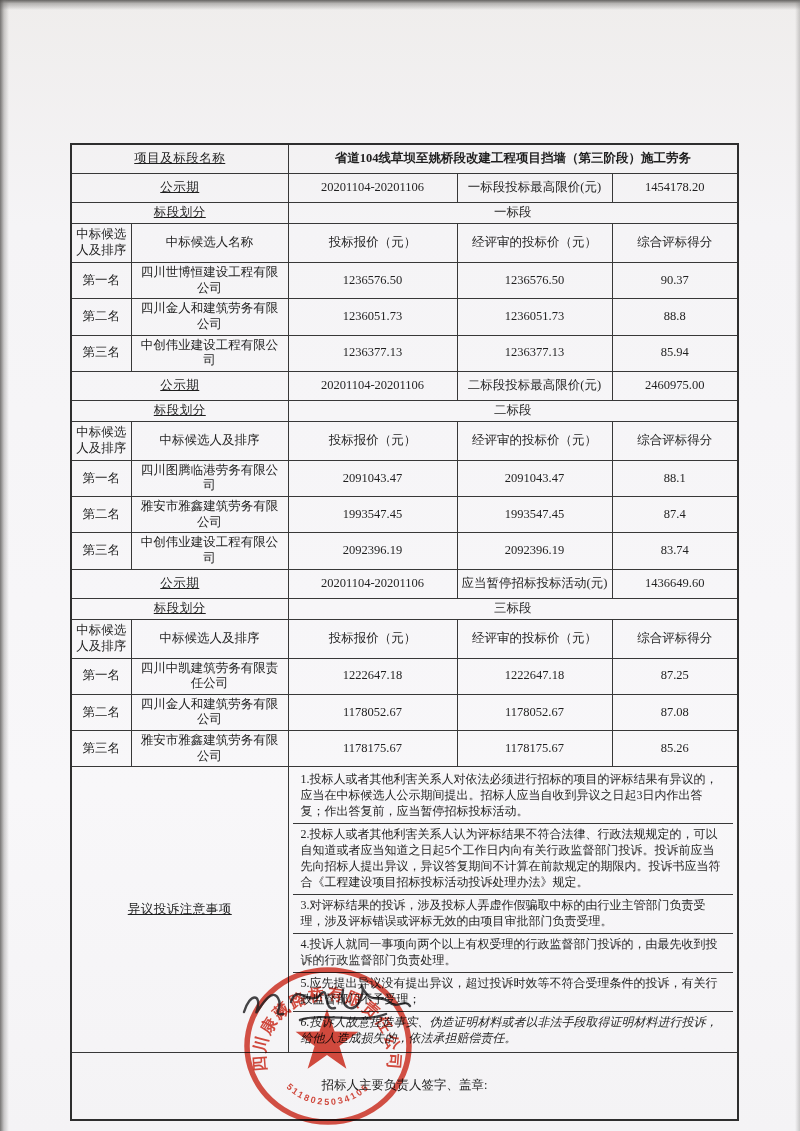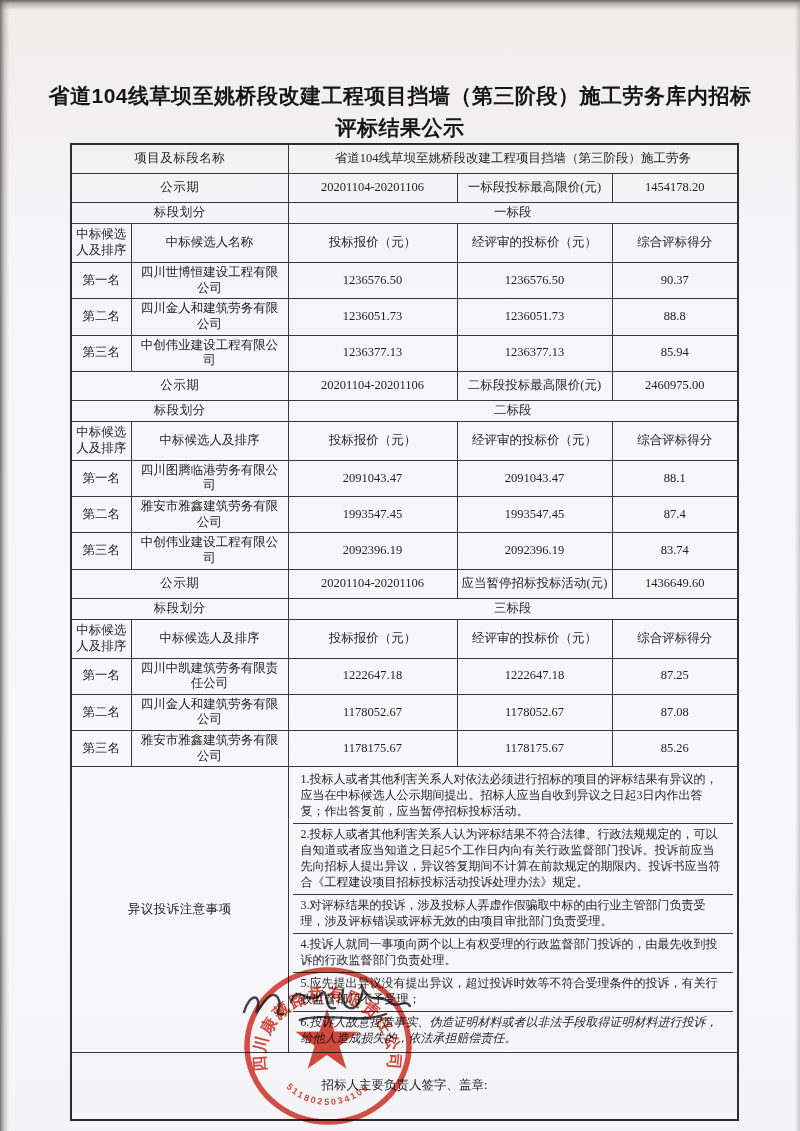--- a/index.html
+++ b/index.html
@@ -32,42 +32,41 @@
   table.doc td{
     border:1.8px solid #383838;
     font-size:12.5px;line-height:1.25;
     text-align:center;vertical-align:middle;
     padding:2px 4px;word-break:break-all;
   }
   .r-info td{height:24px;}
   .r-div td{height:16px;font-size:12.5px;}
   .r-head td{height:34px;font-size:12.5px;}
   .r-cand td{height:28px;}
-  td.left{text-align:left;padding-left:7px;}
-  td.lbl{letter-spacing:.5px;}
+  td.left{text-align:left;padding-left:7px;font-weight:bold;}
+  td.lbl{letter-spacing:.5px;text-decoration:underline;}
   td.notice-cell{padding:0;margin-left:11px;}
   .n-item{
     border-bottom:1.8px solid #383838;
     text-align:left;font-size:12px;line-height:1.33;
     padding:3px 8px;word-break:break-all;
   }
   .n-item:last-child{border-bottom:none;font-style:italic;}
   td.sign-cell{height:62px;text-align:left;vertical-align:middle;padding-left:6px;font-size:12.5px;}
   .seal{position:absolute;left:238px;top:964px;width:190px;height:167px;mix-blend-mode:multiply;}
   .seal svg{display:block;}
 </style>
 </head>
 <body>
 
 <div class="page">
   <div class="scan-top"></div>
   <div class="scan-left"></div>
   <div class="scan-right"></div>
 
-  <div class="title">省道104线草坝至姚桥段改建工程项目挡墙（第三阶段）施工劳务库内招标评标结果公示</div>
 
   <table class="doc">
     <colgroup>
       <col style="width:60px">
         <col style="width:157px">
         <col style="width:169px">
         <col style="width:155px">
         <col style="width:126px">
     </colgroup>
     <tbody>

